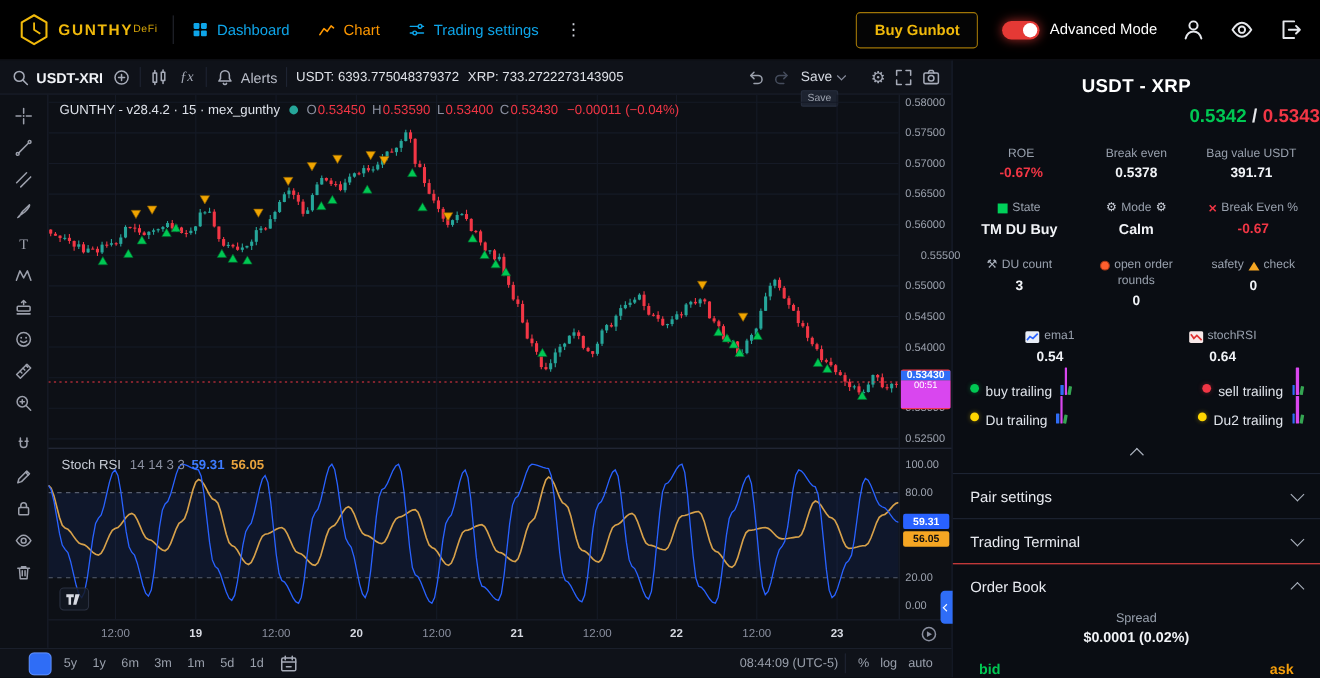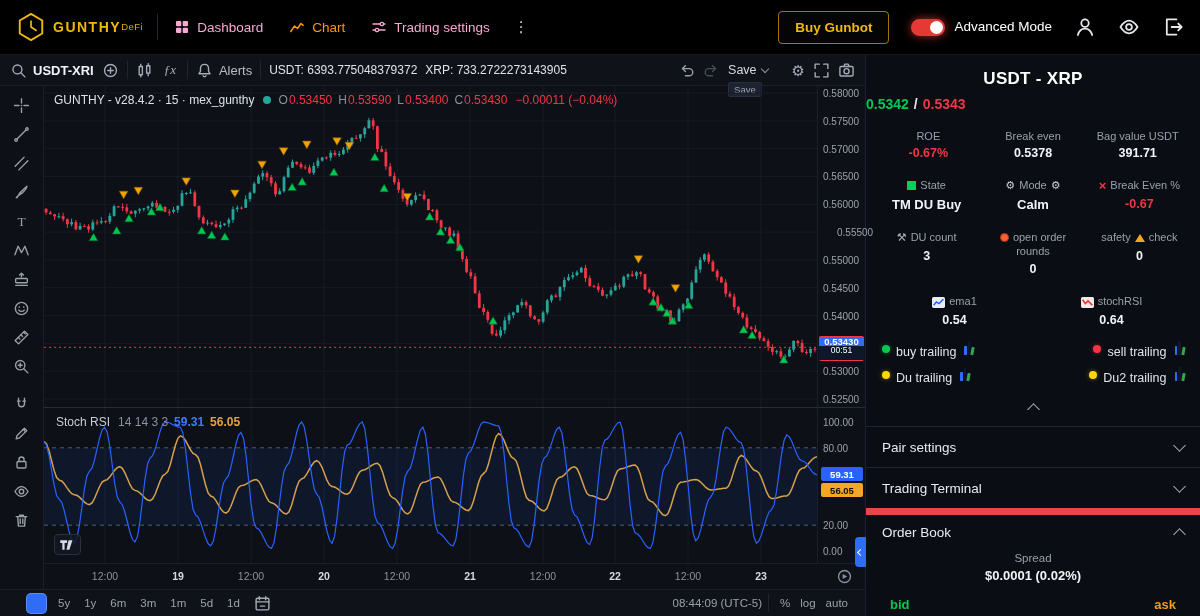--- a/index.html
+++ b/index.html
@@ -8,21 +8,21 @@
 .app{width:1200px;height:616px;display:flex;flex-direction:column}
 
 .topbar{height:55px;min-height:55px;background:#000;display:flex;align-items:center;padding:0 16px;border-bottom:1px solid #14171f}
 .logo{display:flex;align-items:center;gap:7px;cursor:pointer}
 .logo-mark svg{width:30px;height:30px;display:block}
 .logo-text{display:flex;flex-direction:row;line-height:1}
 .logo-text b{color:#f0b90b;font-size:14px;letter-spacing:1.5px}
 .logo-text i{font-style:normal;color:#f0b90b;font-size:9.5px;text-align:right;margin-top:2px;letter-spacing:.5px;opacity:.92}
 .tb-div{width:1px;height:26px;background:#23262e;margin:0 16px 0 14px}
 .topnav{display:flex;align-items:center;gap:26px}
-.nav-item{display:flex;align-items:center;gap:7px;font-size:13.5px;color:#f9a8d4;cursor:pointer;white-space:nowrap}
+.nav-item{display:flex;align-items:center;gap:7px;font-size:13.5px;color:#0ea5e9;cursor:pointer;white-space:nowrap}
 .nav-item .nav-ic{width:16px;height:16px;display:inline-flex}
 .nav-item svg{width:16px;height:16px}
 .nav-item.active{color:#ff9800}
 .kebab{color:#cfd3dc;font-size:15px;margin-left:20px;cursor:pointer;padding:0 4px}
 .tb-right{margin-left:auto;display:flex;align-items:center;gap:22px}
 .buy-btn{background:#050505;border:1.5px solid #a07607;color:#f0b90b;font-weight:bold;font-size:13.5px;padding:8px 16px;border-radius:4px;font-family:inherit;cursor:pointer;white-space:nowrap}
 .adv{display:flex;align-items:flex-start;gap:9px;cursor:pointer}
 .switch{width:34px;height:17px;background:#e53935;border-radius:9px;position:relative;box-shadow:0 0 10px rgba(229,57,53,.75);display:inline-block}
 .knob{position:absolute;right:2px;top:2px;width:13px;height:13px;border-radius:50%;background:#fff}
 .adv-label{font-size:13.5px;color:#fff;white-space:nowrap}
@@ -89,21 +89,21 @@
 .bbar{height:27px;min-height:27px;border-top:1px solid #1a1f2b;background:#0f1219;display:flex;align-items:center;padding:0 12px 0 58px;position:relative;color:#9aa0ac;font-size:11.5px}
 .scroll-nub{position:absolute;left:26px;bottom:2px;width:21px;height:21px;background:#2f6df6;border:1px solid rgba(143,177,255,.45);border-radius:5px;cursor:pointer}
 .ranges{display:flex;align-items:center;gap:14px;margin-right:14px}
 .range-btn{cursor:pointer}
 .bb-clock{cursor:pointer;white-space:nowrap}
 .bb-opt{cursor:pointer;margin:0 5px}
 .bbar .cb-div{margin:0 6px}
 
 .side{width:335px;min-width:335px;background:#0a0d13;border-left:1px solid #1b2130;display:flex;flex-direction:column;padding-top:14px;overflow:hidden}
 .sp-title{text-align:center;font-size:17px;font-weight:bold;color:#fff;letter-spacing:.3px}
-.sp-price{text-align:left;margin-top:7px;font-size:14px;font-weight:bold}
+.sp-price{text-align:right;margin-top:7px;font-size:17px;font-weight:bold}
 .sp-price .bid{color:#00c853}
 .psep{color:#e5e7eb;margin:0 5px}
 .askp{color:#f23645}
 .kpis{display:flex;margin-top:18px;padding:0 10px}
 .kpi{flex:1;text-align:center}
 .kpi .lab{font-size:11px;color:#98a0ad}
 .kpi .val{font-size:12.5px;font-weight:bold;color:#f1f3f7;margin-top:4px}
 .valred{color:#f23645 !important}
 .sgrid{display:grid;margin-top:19px;padding:0 10px}
 .g3{grid-template-columns:1fr 1.1fr 1fr}
@@ -116,32 +116,32 @@
 .si-gear{font-size:11px;color:#c9ced8;line-height:1}
 .si-x{color:#f23645;font-weight:bold;font-size:13px;line-height:.8}
 .si-pick{font-size:11px;color:#aab1bd;line-height:1}
 .si-dot-o{width:9px;height:9px;border-radius:50%;background:#ff5f2e;border:1.5px solid #a93a17;display:inline-block}
 .si-cone{width:0;height:0;border-left:5px solid transparent;border-right:5px solid transparent;border-bottom:8px solid #f5a623;display:inline-block}
 .si-chart{width:13px;height:11px;display:inline-flex}
 .si-chart svg{width:13px;height:11px}
 .si-books{display:inline-flex;align-items:flex-end;gap:1px;height:10px;margin-left:2px}
 .bk{width:2.5px;display:inline-block;border-radius:.5px}
 .b1{height:9px;background:#2f6df6}
-.b2{height:14px;background:#0f172a}
+.b2{height:25px;background:#d946ef}
 .b3{height:8px;background:#35a552;transform:rotate(10deg)}
 .trailing{display:grid;grid-template-columns:1fr 1fr;row-gap:12px;margin-top:18px;padding:0 16px}
 .trail{display:flex;align-items:flex-start;gap:6px;font-size:12.5px;color:#dfe3ea}
 .trail.right{justify-content:flex-end}
 .tdot{width:8px;height:8px;border-radius:50%;display:inline-block}
 .collapse-row{display:flex;justify-content:center;padding:16px 0 12px;cursor:pointer}
 .chev{width:9px;height:9px;border-right:1.7px solid #aab1bd;border-bottom:1.7px solid #aab1bd;display:inline-block}
 .chev.down{transform:rotate(45deg);margin-top:-4px}
 .chev.up{transform:rotate(-135deg);margin-top:4px}
 .section{height:41px;min-height:41px;border-top:1px solid #1d2433;display:flex;align-items:center;justify-content:space-between;padding:0 16px;font-size:13.5px;color:#e8eaf0;cursor:pointer}
-.section.hl{border-top:7px solid #ef4444}
+.section.hl{border-top:1px solid #ef4444}
 .spread{text-align:center;margin-top:3px}
 .spread-lab{font-size:11.5px;color:#98a0ad}
 .spread-val{font-size:13px;font-weight:bold;color:#f1f3f7;margin-top:4px}
 .bidask{display:flex;justify-content:space-between;padding:0 24px;margin-top:14px;font-size:13px;font-weight:bold}
 .ba-bid{color:#00c853;cursor:pointer}
 .ba-ask{color:#f59e0b;cursor:pointer}
 </style>
 </head>
 <body>
 

